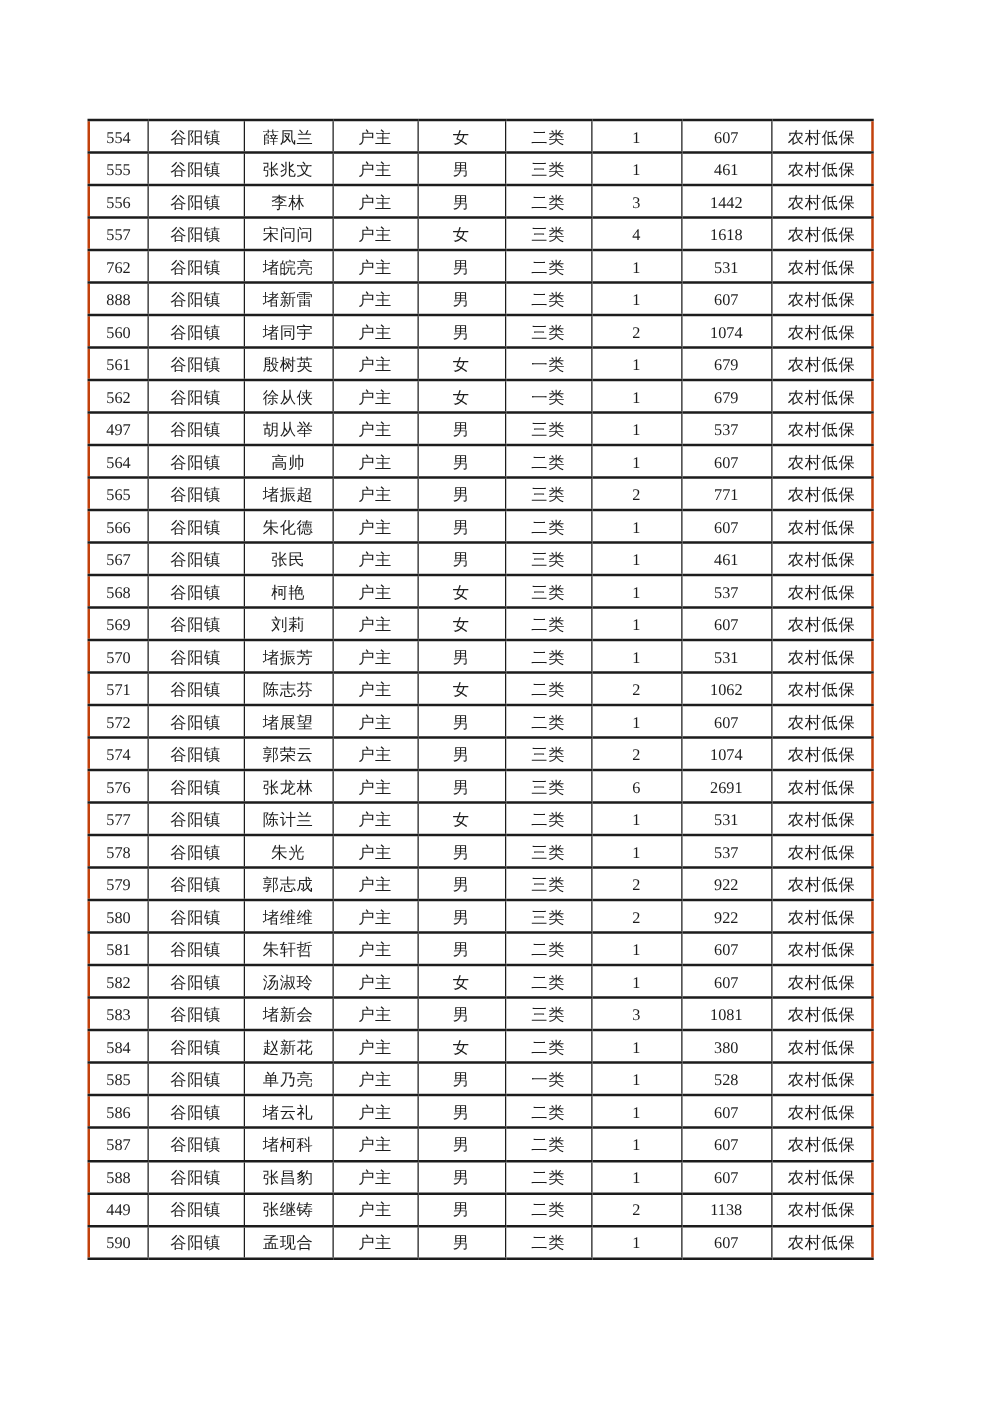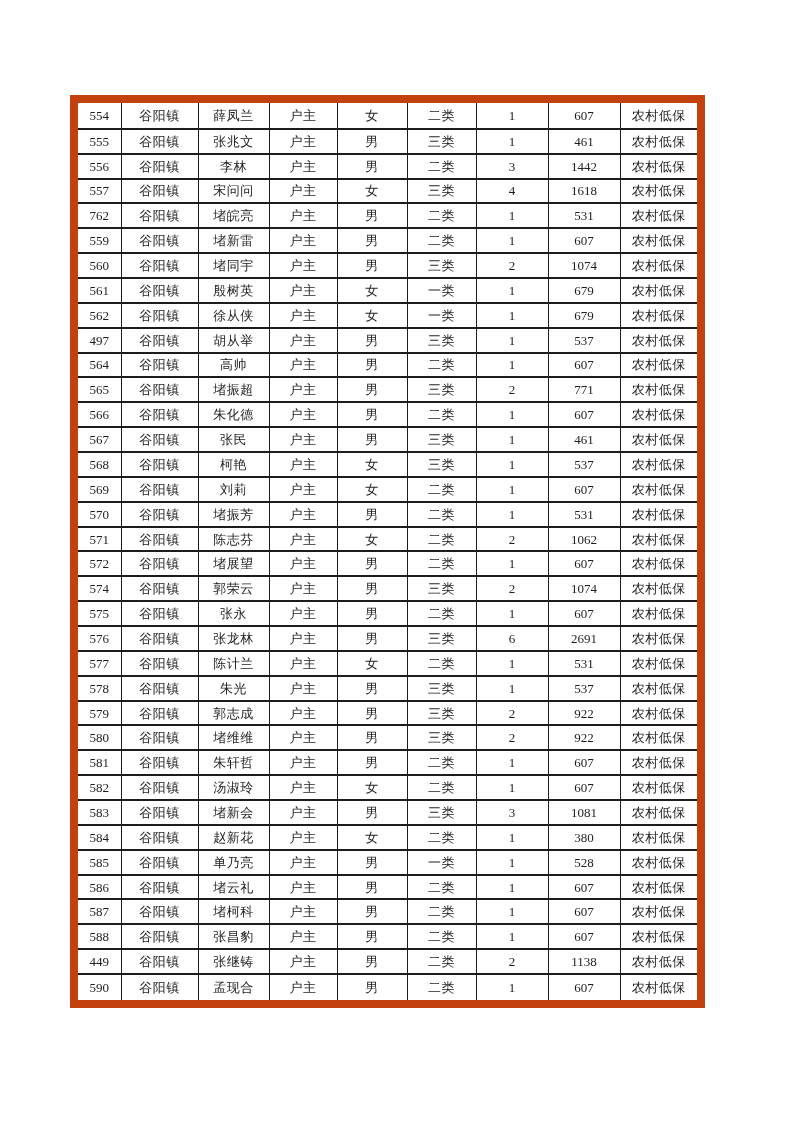--- a/index.html
+++ b/index.html
@@ -21,21 +21,21 @@
     background: #ffffff;
   }
   table.sheet-table {
     position: absolute;
     left: 70px;
     top: 95px;
     width: 627px;
     height: 913px;
     border-collapse: collapse;
     table-layout: fixed;
-    border: 8px solid #c2410c;
+    border: 2px solid #c2410c;
   }
   table.sheet-table td {
     border-left: 1px solid #1c1c1c;
     border-right: 1px solid #1c1c1c;
     border-top: 2px solid #1c1c1c;
     border-bottom: 2px solid #1c1c1c;
     text-align: center;
     vertical-align: middle;
     font-size: 13px;
     line-height: 1;
@@ -114,21 +114,21 @@
           <td>谷阳镇</td>
           <td>堵皖亮</td>
           <td>户主</td>
           <td>男</td>
           <td>二类</td>
           <td class="num">1</td>
           <td class="num">531</td>
           <td>农村低保</td>
         </tr>
         <tr>
-          <td class="num">559</td>
+          <td class="num">888</td>
           <td>谷阳镇</td>
           <td>堵新雷</td>
           <td>户主</td>
           <td>男</td>
           <td>二类</td>
           <td class="num">1</td>
           <td class="num">607</td>
           <td>农村低保</td>
         </tr>
         <tr>
@@ -276,31 +276,20 @@
         </tr>
         <tr>
           <td class="num">574</td>
           <td>谷阳镇</td>
           <td>郭荣云</td>
           <td>户主</td>
           <td>男</td>
           <td>三类</td>
           <td class="num">2</td>
           <td class="num">1074</td>
-          <td>农村低保</td>
-        </tr>
-        <tr>
-          <td class="num">575</td>
-          <td>谷阳镇</td>
-          <td>张永</td>
-          <td>户主</td>
-          <td>男</td>
-          <td>二类</td>
-          <td class="num">1</td>
-          <td class="num">607</td>
           <td>农村低保</td>
         </tr>
         <tr>
           <td class="num">576</td>
           <td>谷阳镇</td>
           <td>张龙林</td>
           <td>户主</td>
           <td>男</td>
           <td>三类</td>
           <td class="num">6</td>

